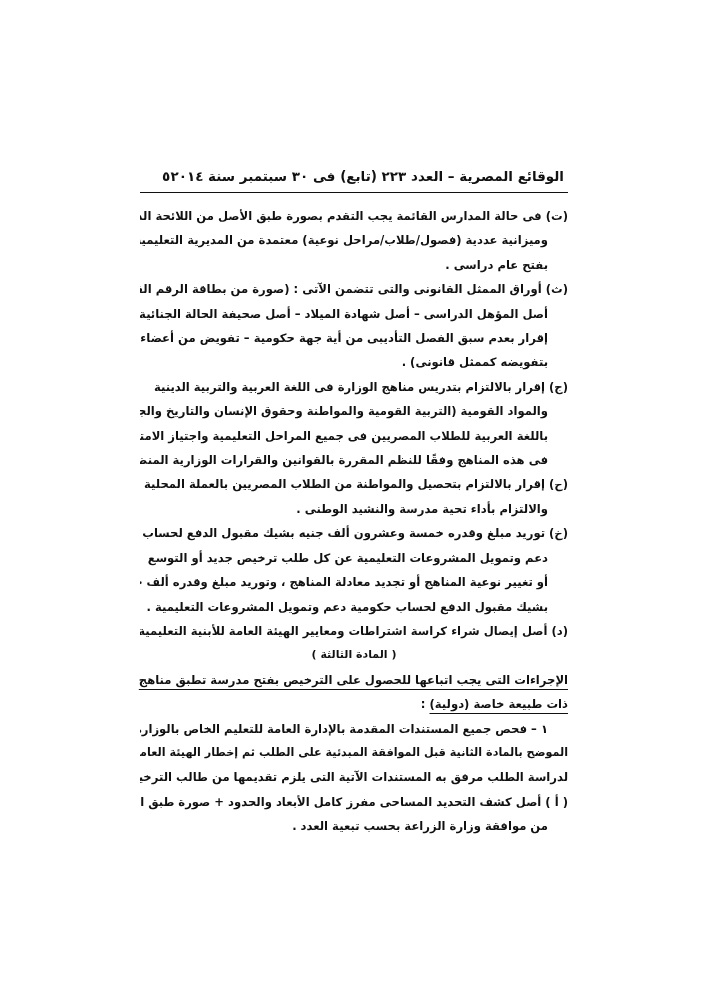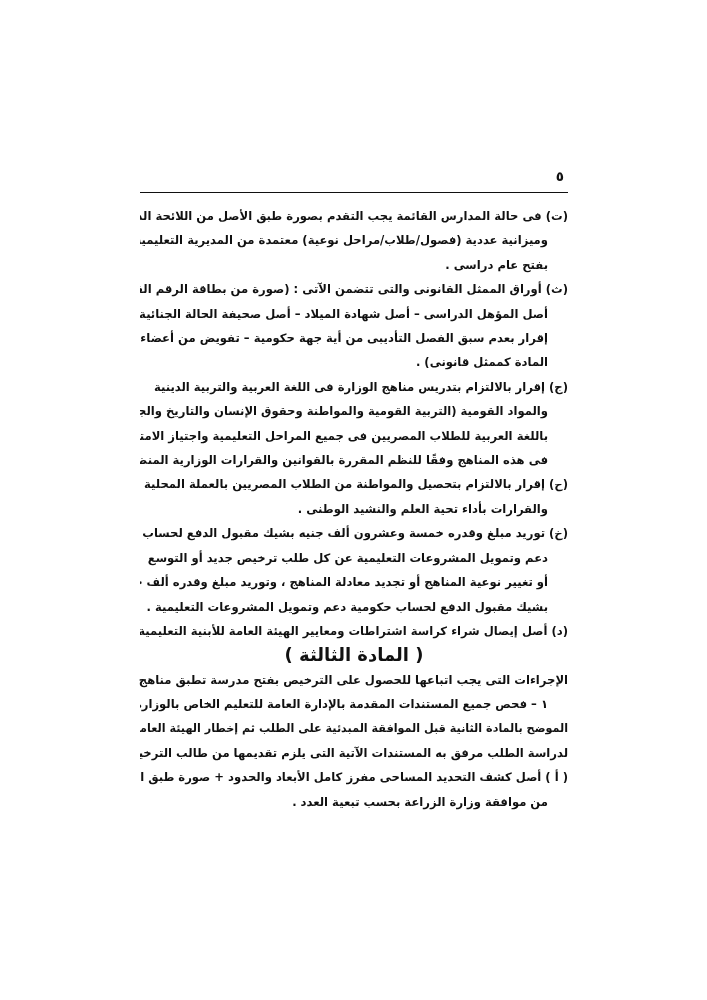--- a/index.html
+++ b/index.html
@@ -53,83 +53,86 @@
   }
   .para .line {
     display: block;
     white-space: nowrap;
     overflow: hidden;
   }
   .first { padding-right: 0; }
   .cont { padding-right: 20px; }
   .center {
     text-align: center;
-    font-size: 18px;
+    font-size: 11px;
     display: block;
   }
   .uline {
+    text-decoration: underline;
     text-underline-offset: 5px;
     text-decoration-thickness: 1.4px;
   }
   .heading-line {
     display: block;
     white-space: nowrap;
   }
 </style>
 </head>
 <body>
 
 <div class="page">
   <div class="header">
+    <span>الوقائع المصرية – العدد ٢٢٣ (تابع) فى ٣٠ سبتمبر سنة ٢٠١٤</span>
     <span class="page-num">٥</span>
   </div>
   <div class="rule"></div>
 
   <div class="body">
 
     <div class="para">
       <span class="line first">(ت) فى حالة المدارس القائمة يجب التقدم بصورة طبق الأصل من اللائحة الداخلية</span>
       <span class="line cont">وميزانية عددية (فصول/طلاب/مراحل نوعية) معتمدة من المديرية التعليمية</span>
       <span class="line cont">بفتح عام دراسى .</span>
     </div>
 
     <div class="para">
       <span class="line first">(ث) أوراق الممثل القانونى والتى تتضمن الآتى : (صورة من بطاقة الرقم القومى –</span>
       <span class="line cont">أصل المؤهل الدراسى – أصل شهادة الميلاد – أصل صحيفة الحالة الجنائية –</span>
       <span class="line cont">إقرار بعدم سبق الفصل التأديبى من أية جهة حكومية – تفويض من أعضاء الشركة</span>
-      <span class="line cont">المادة كممثل قانونى) .</span>
+      <span class="line cont">بتفويضه كممثل قانونى) .</span>
     </div>
 
     <div class="para">
       <span class="line first">(ج) إقرار بالالتزام بتدريس مناهج الوزارة فى اللغة العربية والتربية الدينية</span>
       <span class="line cont">والمواد القومية (التربية القومية والمواطنة وحقوق الإنسان والتاريخ والجغرافيا)</span>
       <span class="line cont">باللغة العربية للطلاب المصريين فى جميع المراحل التعليمية واجتياز الامتحانات</span>
       <span class="line cont">فى هذه المناهج وفقًا للنظم المقررة بالقوانين والقرارات الوزارية المنظمة .</span>
     </div>
 
     <div class="para">
       <span class="line first">(ح) إقرار بالالتزام بتحصيل والمواطنة من الطلاب المصريين بالعملة المحلية</span>
-      <span class="line cont">والقرارات بأداء تحية العلم والنشيد الوطنى .</span>
+      <span class="line cont">والالتزام بأداء تحية مدرسة والنشيد الوطنى .</span>
     </div>
 
     <div class="para">
       <span class="line first">(خ) توريد مبلغ وقدره خمسة وعشرون ألف جنيه بشيك مقبول الدفع لحساب صندوق</span>
       <span class="line cont">دعم وتمويل المشروعات التعليمية عن كل طلب ترخيص جديد أو التوسع</span>
       <span class="line cont">أو تغيير نوعية المناهج أو تجديد معادلة المناهج ، وتوريد مبلغ وقدره ألف جنيه</span>
       <span class="line cont">بشيك مقبول الدفع لحساب حكومية دعم وتمويل المشروعات التعليمية .</span>
     </div>
 
     <div class="para">
       <span class="line first">(د) أصل إيصال شراء كراسة اشتراطات ومعايير الهيئة العامة للأبنية التعليمية .</span>
     </div>
 
     <span class="center">( المادة الثالثة )</span>
 
     <div class="para">
       <span class="heading-line uline">الإجراءات التى يجب اتباعها للحصول على الترخيص بفتح مدرسة تطبق مناهج</span>
+      <span class="heading-line"><span class="uline">ذات طبيعة خاصة (دولية)</span><span> :</span></span>
     </div>
 
     <div class="para">
       <span class="line cont">١ – فحص جميع المستندات المقدمة بالإدارة العامة للتعليم الخاص بالوزارة على النحو</span>
       <span class="line first" style="font-size:11.2px">الموضح بالمادة الثانية قبل الموافقة المبدئية على الطلب ثم إخطار الهيئة العامة للأبنية التعليمية</span>
       <span class="line first">لدراسة الطلب مرفق به المستندات الآتية التى يلزم تقديمها من طالب الترخيص :</span>
     </div>
 
     <div class="para">
       <span class="line first">( أ ) أصل كشف التحديد المساحى مفرز كامل الأبعاد والحدود + صورة طبق الأصل</span>

